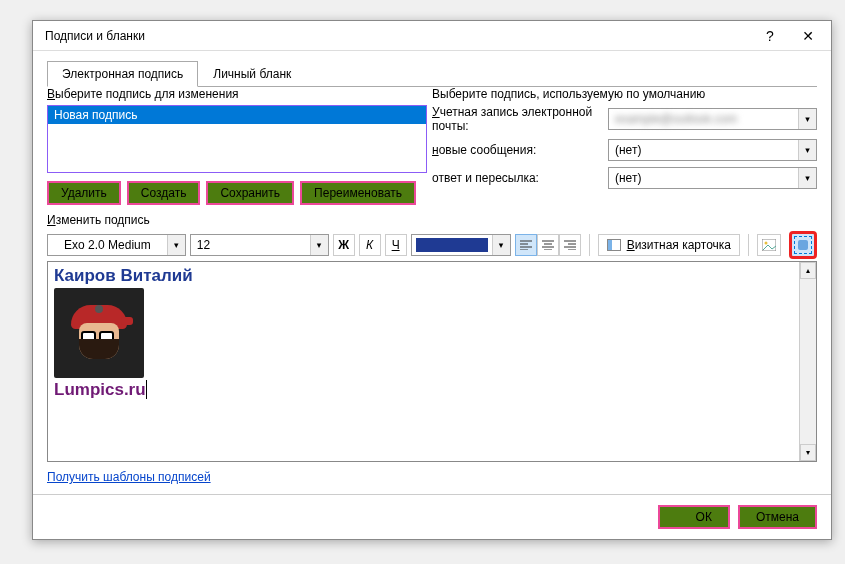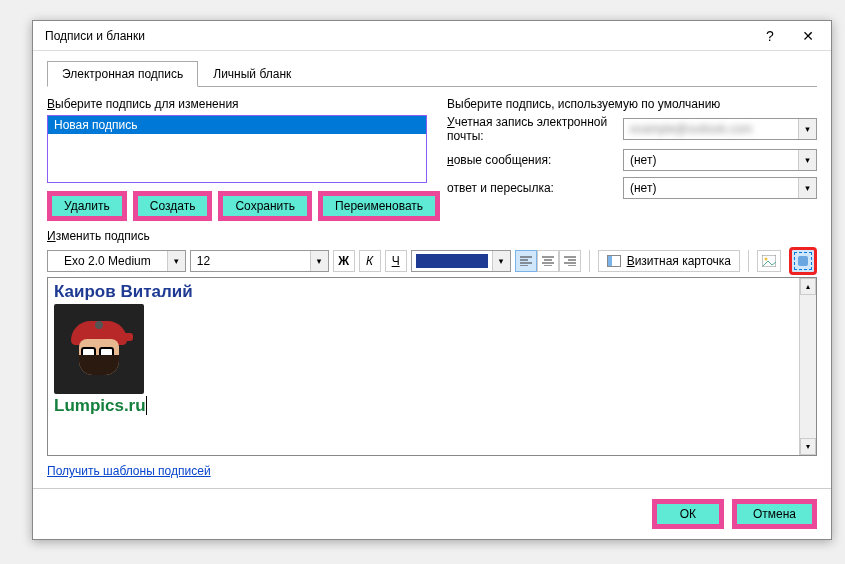--- a/index.html
+++ b/index.html
@@ -5,29 +5,29 @@
     * { box-sizing: border-box; margin: 0; padding: 0; }
     body { font-family: "Segoe UI", Tahoma, sans-serif; font-size: 12px; background: #f0f0f0; width: 845px; height: 564px; }
     .dialog { position: absolute; top: 20px; left: 32px; width: 800px; height: 520px; background: #fff; border: 1px solid #888; box-shadow: 0 2px 10px rgba(0,0,0,0.3); display: flex; flex-direction: column; }
     .titlebar { height: 30px; display: flex; align-items: center; padding: 0 4px 0 12px; border-bottom: 1px solid #ddd; }
     .titlebar-title { flex: 1; font-size: 12px; }
     .titlebar-btn { width: 38px; height: 28px; display: flex; align-items: center; justify-content: center; font-size: 14px; cursor: pointer; }
     .content { flex: 1; padding: 10px 14px; display: flex; flex-direction: column; overflow: hidden; }
     .tabs { display: flex; border-bottom: 1px solid #aaa; }
     .tab { padding: 5px 14px; border: 1px solid transparent; border-bottom: none; cursor: pointer; font-size: 12px; }
     .tab.active { border-color: #aaa; border-bottom: 1px solid #fff; background: #fff; margin-bottom: -1px; }
-    .upper { display: flex; gap: 20px; margin-top: 10px; }
+    .upper { display: flex; gap: 5px; margin-top: 0; }
     .left-col { width: 380px; }
     .right-col { flex: 1; }
     .label-text { font-size: 12px; margin-bottom: 4px; }
     .underline { text-decoration: underline; }
     .listbox { width: 100%; height: 68px; border: 1px solid #8b5cf6; background: #fff; overflow: auto; }
     .list-item { padding: 2px 6px; background: #0078d7; color: #fff; font-size: 12px; }
     .btn-row { display: flex; gap: 6px; margin-top: 8px; }
-    .btn { padding: 3px 12px; border: 5px solid #ec4899; background: #5eead4; font-size: 12px; cursor: pointer; }
+    .btn { padding: 3px 12px; border: 2px solid #ec4899; background: #4d7c0f; font-size: 12px; cursor: pointer; text-align: right; }
     .right-row { display: flex; align-items: center; margin-bottom: 6px; gap: 6px; }
     .right-label { width: 170px; text-align: left; font-size: 12px; }
     .dropdown { flex: 1; display: flex; align-items: center; border: 1px solid #999; background: #fff; height: 22px; }
     .dropdown-inner { flex: 1; padding: 0 6px; font-size: 12px; white-space: nowrap; overflow: hidden; }
     .dropdown-arrow { width: 18px; height: 100%; display: flex; align-items: center; justify-content: center; border-left: 1px solid #ccc; background: #f0f0f0; font-size: 9px; }
     .blurred { filter: blur(3px); color: #888; }
     .edit-label { margin-top: 8px; margin-bottom: 4px; font-size: 12px; }
     .toolbar { display: flex; align-items: center; gap: 4px; margin-bottom: 2px; }
     .dd-font { width: 130px; text-align: center; }
     .dd-size { width: 45px; }
@@ -42,21 +42,21 @@
     .sep { width: 1px; height: 22px; background: #ccc; margin: 0 4px; }
     .vcard-btn { display: flex; align-items: center; gap: 6px; border: 1px solid #ccc; padding: 2px 8px; height: 22px; cursor: pointer; background: #fff; }
     .vcard-icon { width: 14px; height: 12px; background: linear-gradient(to right, #7bb3e8 30%, #fff 30%); border: 1px solid #888; }
     .insert-highlighted { width: 28px; height: 28px; border: 3px solid #e22; border-radius: 4px; display: flex; align-items: center; justify-content: center; background: #d0e6fa; cursor: pointer; margin-left: 4px; }
     .insert-highlighted-inner { width: 18px; height: 18px; border: 1px dashed #0078d7; display: flex; align-items: center; justify-content: center; }
     .pic-glyph { width: 10px; height: 10px; background: #6aa6e0; border-radius: 2px; }
     .img-small-btn { width: 24px; height: 22px; border: 1px solid #ccc; background: #fff; display: flex; align-items: center; justify-content: center; cursor: pointer; }
     .editor-wrap { display: flex; border: 1px solid #888; flex: 1; min-height: 0; gap: 20px; }
     .editor { flex: 1; padding: 4px 6px; font-size: 15px; overflow: auto; }
     .editor-name { color: #1f3a93; font-weight: 600; font-size: 17px; }
-    .editor-site { color: #15803d; font-weight: 600; font-size: 17px; }
+    .editor-site { color: #701a75; font-weight: 600; font-size: 17px; }
     .cursor { border-right: 1px solid #000; animation: blink 1s infinite; }
     @keyframes blink { 50% { border-color: transparent; } }
     .avatar { width: 90px; height: 90px; background: #222; border-radius: 2px; display: flex; align-items: center; justify-content: center; margin: 2px 0; }
     .face { width: 60px; height: 60px; position: relative; }
     .cap { width: 56px; height: 24px; background: #b82828; border-radius: 26px 26px 6px 6px; position: absolute; top: 2px; left: 2px; }
     .cap::after { content: ""; position: absolute; right: -6px; top: 12px; width: 12px; height: 8px; background: #b82828; border-radius: 3px; }
     .cap-dot { position: absolute; top: 0; left: 50%; transform: translateX(-50%); width: 8px; height: 8px; background: #555; border-radius: 50%; }
     .face-skin { position: absolute; top: 20px; left: 10px; width: 40px; height: 36px; background: #e8b890; border-radius: 8px 8px 14px 14px; }
     .beard { position: absolute; bottom: 0; left: 0; width: 100%; height: 20px; background: #2a1a10; border-radius: 0 0 14px 14px; }
     .glasses { position: absolute; top: 8px; left: 2px; display: flex; gap: 3px; }

